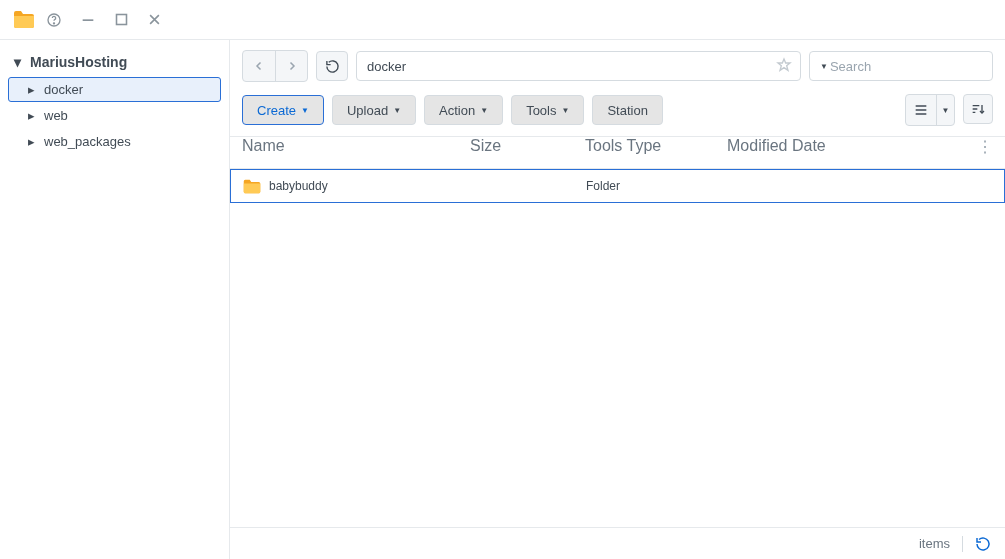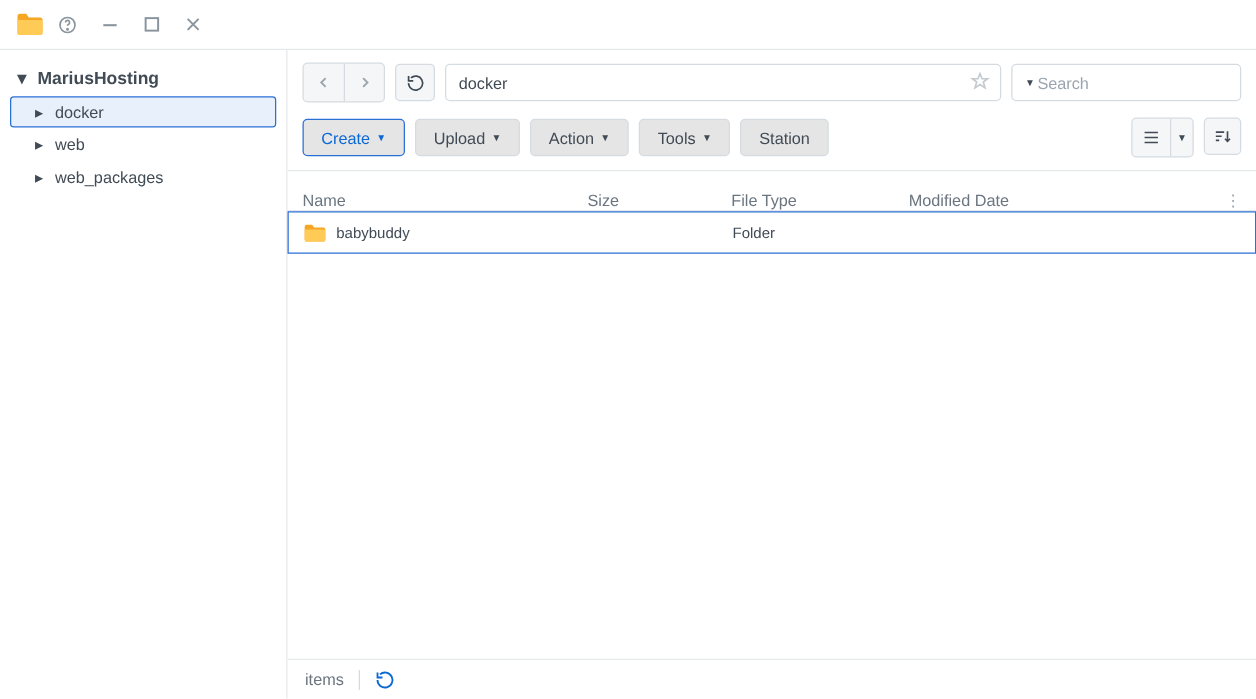--- a/index.html
+++ b/index.html
@@ -36,34 +36,34 @@
     .tb-btn { height: 30px; padding: 0 14px; border: 1px solid #d5dbe0; border-radius: 4px; background: #e5e5e5; color: #414b55; font-size: 13px; display: flex; align-items: center; gap: 5px; cursor: pointer; }
     .tb-btn.primary { border: 1.5px solid #2a6fd6; color: #0b69d4; }
     .tb-btn .dd { font-size: 8px; color: inherit; }
     .toolbar-right { margin-left: auto; display: flex; gap: 8px; }
     .view-group { display: flex; border: 1px solid #d5dbe0; border-radius: 4px; background: #f4f6f8; }
     .view-seg { width: 30px; height: 30px; display: flex; align-items: center; justify-content: center; color: #414b55; cursor: pointer; }
     .view-seg + .view-seg { border-left: 1px solid #d5dbe0; }
     .sort-btn { width: 30px; height: 30px; border: 1px solid #d5dbe0; border-radius: 4px; background: #f4f6f8; display: flex; align-items: center; justify-content: center; color: #414b55; cursor: pointer; }
     
     .grid { flex: 1; display: flex; flex-direction: column; border-top: 1px solid #e6e9ec; }
-    .grid-head { display: flex; height: 32px; align-items: flex-end; border-bottom: 1px solid #e6e9ec; color: #6a7580; font-size: 13px; }
+    .grid-head { display: flex; height: 32px; align-items: flex-start; border-bottom: 1px solid #e6e9ec; color: #6a7580; font-size: 16px; }
     .col { padding: 0 12px; }
     .col-name { flex: 0 0 228px; }
     .col-size { flex: 0 0 115px; }
     .col-type { flex: 0 0 142px; }
     .col-mod { flex: 1; }
     .col-menu { flex: 0 0 28px; text-align: center; color: #9aa5af; cursor: pointer; }
     .grid-body { flex: 1; }
     .row { display: flex; height: 34px; align-items: center; border: 1.5px solid #2a6fd6; margin: 0 0; }
     .row .cell { padding: 0 12px; font-size: 12px; color: #414b55; }
     .row .name-cell { display: flex; align-items: center; gap: 8px; }
     .folder-icon { width: 18px; height: 15px; }
     
-    .status-bar { height: 32px; border-top: 1px solid #e6e9ec; display: flex; align-items: center; padding: 0 14px; gap: 12px; color: #6a7580; font-size: 13px; }
+    .status-bar { height: 32px; border-top: 1px solid #e6e9ec; display: flex; align-items: center; justify-content: flex-end; padding: 0 14px; gap: 12px; color: #6a7580; font-size: 13px; }
     .status-refresh { color: #0b69d4; cursor: pointer; display: flex; align-items: center; }
     .divider { width: 1px; height: 16px; background: #d5dbe0; }
   </style>
 </head>
 <body>
 
 <div class="title-bar">
   <span class="app-icon">
     <svg viewBox="0 0 24 24" width="24" height="24">
         <path d="M2 5a2 2 0 0 1 2-2h5l2 3h9a2 2 0 0 1 2 2v10a2 2 0 0 1-2 2H4a2 2 0 0 1-2-2V5z" fill="#f5a623"></path>
@@ -192,21 +192,21 @@
               <path d="M15 15l3 3 3-3"></path>
             </svg>
           </div>
       </div>
     </div>
 
     <div class="grid">
       <div class="grid-head">
         <div class="col col-name">Name</div>
         <div class="col col-size">Size</div>
-        <div class="col col-type">File Type</div>
+        <div class="col col-type">Tools Type</div>
         <div class="col col-mod">Modified Date</div>
         <div class="col col-menu">⋮</div>
       </div>
       <div class="grid-body">
         <div class="row">
           <div class="cell col-name name-cell">
             <span class="folder-icon">
               <svg viewBox="0 0 24 20" width="18" height="15">
                   <path d="M1 3a2 2 0 0 1 2-2h6l2 3h10a2 2 0 0 1 2 2v11a2 2 0 0 1-2 2H3a2 2 0 0 1-2-2V3z" fill="#f5a623"></path>
                   <path d="M1 6h22v11a2 2 0 0 1-2 2H3a2 2 0 0 1-2-2V6z" fill="#ffca55"></path>

